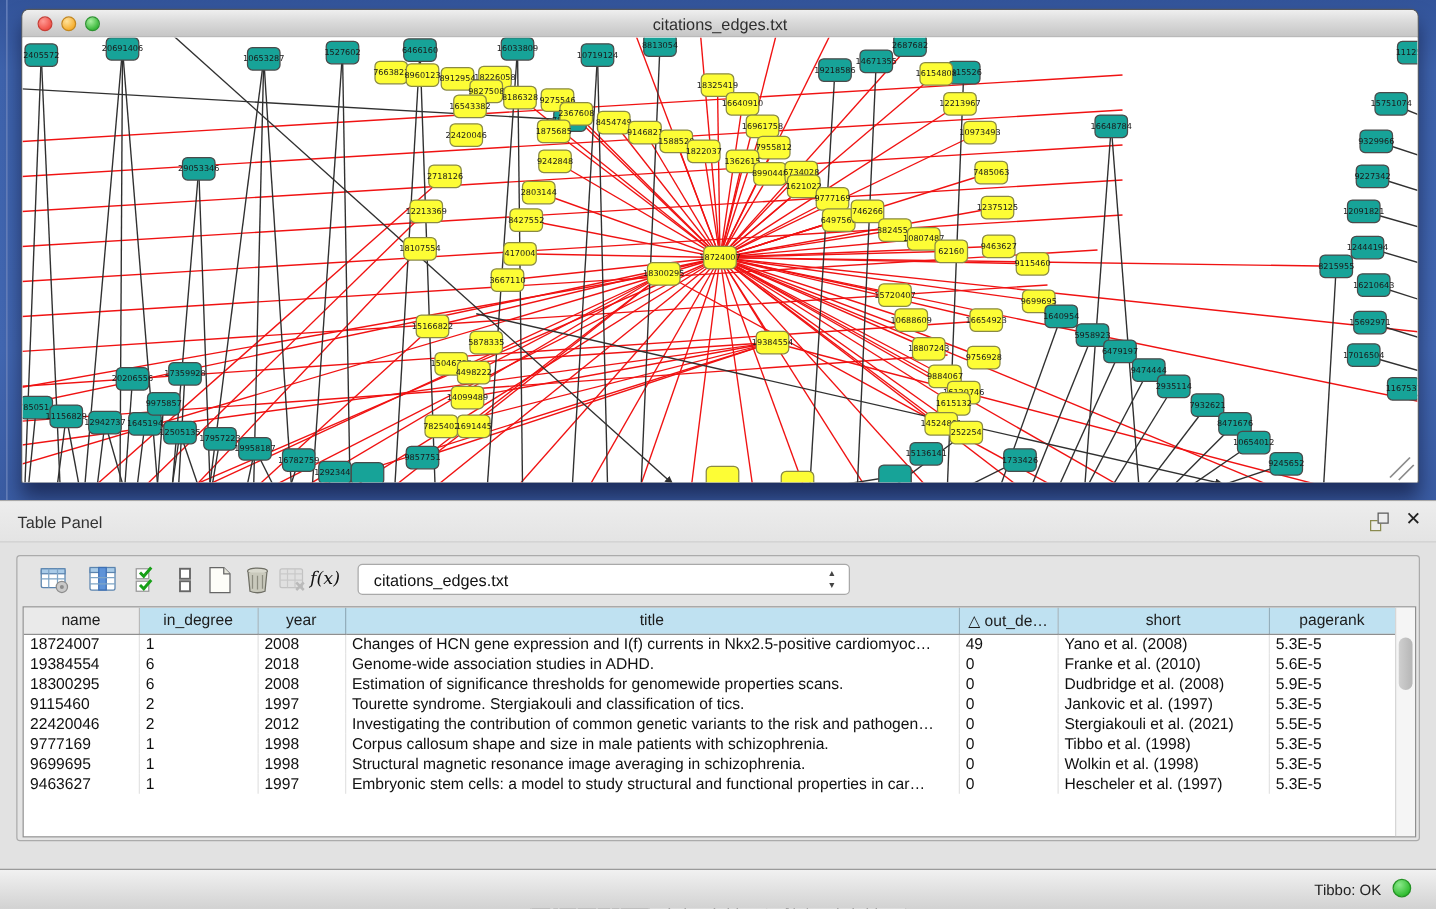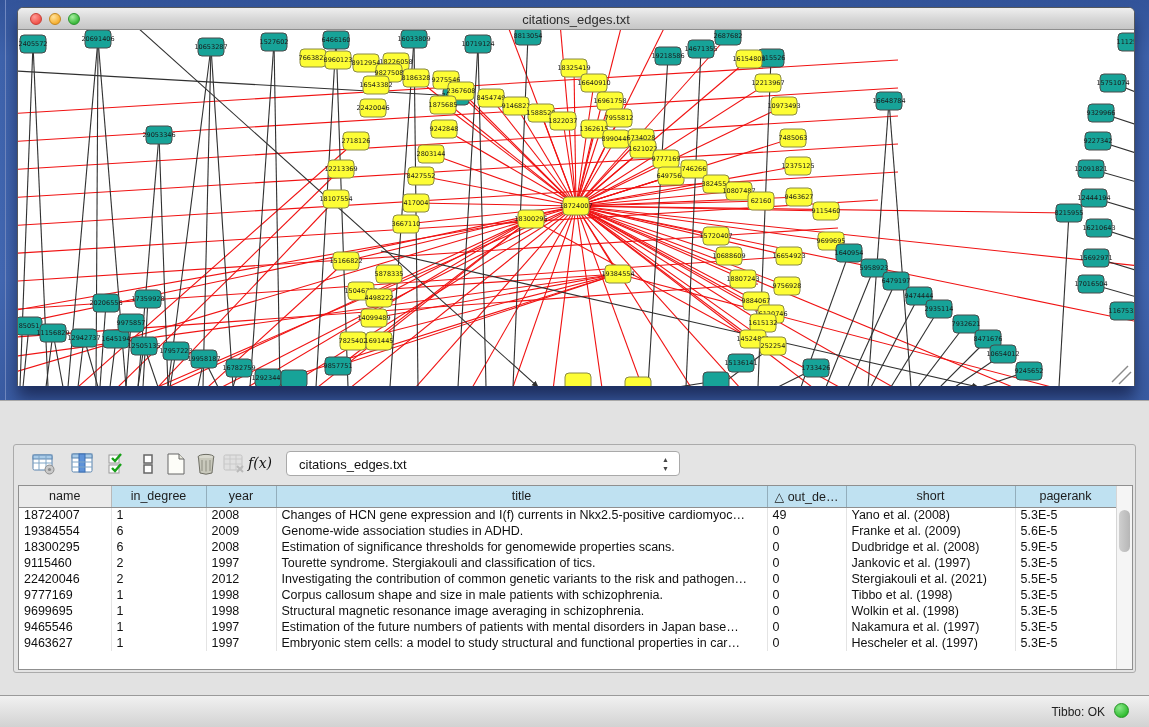--- a/index.html
+++ b/index.html
@@ -754,20 +754,28 @@
         <g>
           <line class="grip" x1="1094" y1="352" x2="1110" y2="336"></line>
           <line class="grip" x1="1101" y1="354" x2="1113" y2="342"></line>
         </g>
       </svg>
     </div>
   </div>
 </div>
 
 <div class="table-panel">
+  <div class="panel-header">
+    <span class="panel-title">Table Panel</span>
+    <span class="float-btn">
+        <span class="sq1"></span>
+        <span class="sq2"></span>
+      </span>
+    <span class="close-btn">✕</span>
+  </div>
 
   <div class="panel-box">
     <div class="toolbar">
       <svg class="tb-icon" style="left:18px" viewBox="0 0 24 24">
         <rect x="1" y="3" width="19" height="15" rx="1.5" fill="#fff" stroke="#5B84AF"></rect>
         <rect x="1" y="3" width="19" height="4" fill="#A9CBE8" stroke="#5B84AF"></rect>
         <path d="M1 11h19 M7 3v15 M14 3v15" stroke="#7FA5C6" fill="none"></path>
         <circle cx="17.5" cy="17.5" r="4.5" fill="#C9C9C9" stroke="#8C8C8C"></circle>
         <circle cx="17.5" cy="17.5" r="1.6" fill="#8C8C8C"></circle>
       </svg>
@@ -837,24 +845,24 @@
               <td>1</td>
               <td>2008</td>
               <td>Changes of HCN gene expression and I(f) currents in Nkx2.5-positive cardiomyoc…</td>
               <td>49</td>
               <td>Yano et al. (2008)</td>
               <td>5.3E-5</td>
             </tr>
             <tr>
               <td>19384554</td>
               <td>6</td>
-              <td>2009</td>
+              <td>2018</td>
               <td>Genome-wide association studies in ADHD.</td>
               <td>0</td>
-              <td>Franke et al. (2009)</td>
+              <td>Franke et al. (2010)</td>
               <td>5.6E-5</td>
             </tr>
             <tr>
               <td>18300295</td>
               <td>6</td>
               <td>2008</td>
               <td>Estimation of significance thresholds for genomewide properties scans.</td>
               <td>0</td>
               <td>Dudbridge et al. (2008)</td>
               <td>5.9E-5</td>
@@ -889,29 +897,20 @@
             <tr>
               <td>9699695</td>
               <td>1</td>
               <td>1998</td>
               <td>Structural magnetic resonance image averaging in schizophrenia.</td>
               <td>0</td>
               <td>Wolkin et al. (1998)</td>
               <td>5.3E-5</td>
             </tr>
             <tr>
-              <td>9465546</td>
-              <td>1</td>
-              <td>1997</td>
-              <td>Estimation of the future numbers of patients with mental disorders in Japan base…</td>
-              <td>0</td>
-              <td>Nakamura et al. (1997)</td>
-              <td>5.3E-5</td>
-            </tr>
-            <tr>
               <td>9463627</td>
               <td>1</td>
               <td>1997</td>
               <td>Embryonic stem cells: a model to study structural and functional properties in car…</td>
               <td>0</td>
               <td>Hescheler et al. (1997)</td>
               <td>5.3E-5</td>
             </tr>
           </tbody>
       </table>

